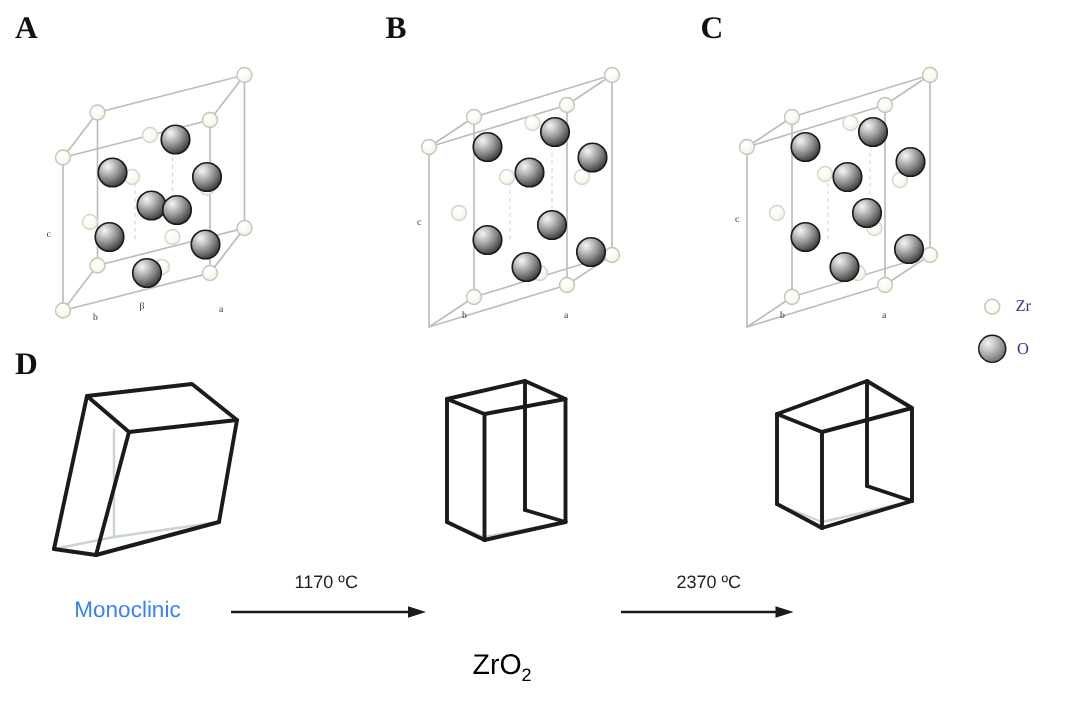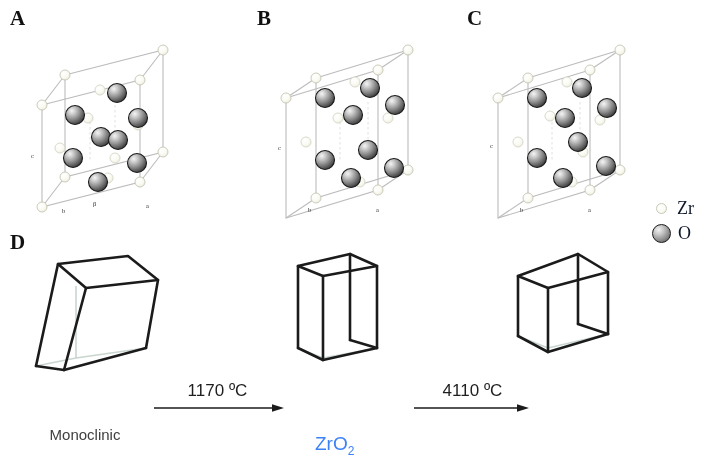--- a/index.html
+++ b/index.html
@@ -39,22 +39,22 @@
     width: 66px;
     height: 58px;
   }
   .legend-row {
     position: absolute;
     display: flex;
     align-items: center;
   }
   .legend-label {
     font-family: "Liberation Serif", serif;
-    font-size: 18px;
-    color: #0f172a;
+    font-size: 11px;
+    color: #4c1d95;
     margin-left: 10px;
   }
   .zr-dot {
     width: 11px;
     height: 11px;
     border-radius: 50%;
     border: 1px solid #c8c8b8;
     background: radial-gradient(circle at 36% 32%, #ffffff 0%, #fbfbf4 55%, #eeeee2 100%);
     box-sizing: border-box;
   }
@@ -66,38 +66,37 @@
     background: radial-gradient(circle at 33% 28%, #f2f2f2 0%, #c9c9c9 28%, #8f8f8f 62%, #4a4a4a 100%);
     box-sizing: border-box;
   }
   .transition-row {
     position: absolute;
   }
   .phase-label {
     position: absolute;
     font-family: "Liberation Sans", sans-serif;
     font-size: 15px;
-    color: #404040;
+    color: #3b82f6;
     text-align: center;
     white-space: nowrap;
-    margin-top: 28px;
   }
   .arrow-temp {
     position: absolute;
     font-family: "Liberation Sans", sans-serif;
-    font-size: 17px;
+    font-size: 12px;
     color: #1e1e1e;
     text-align: center;
     white-space: nowrap;
   }
   .formula {
     position: absolute;
     font-family: "Liberation Sans", sans-serif;
     font-size: 19px;
-    color: #3b82f6;
+    color: #000000;
     white-space: nowrap;
   }
   .formula sub {
     font-size: 12px;
   }
   svg { display: block; overflow: visible; }
 </style>
 </head>
 <body>
 
@@ -342,21 +341,21 @@
   <div class="phase-label" style="left:20px; top:398px; width:130px;">Monoclinic</div>
 
   <div class="arrow-temp" style="left:155px; top:381px; width:125px;">1170 ºC</div>
   <div class="transition-row" style="left:152px; top:400px; width:135px; height:16px;">
     <svg width="135" height="16" viewBox="0 0 135 16">
       <line x1="2" y1="8" x2="122" y2="8" stroke="#1b1b1b" stroke-width="1.6"></line>
       <polygon points="132,8 120,4.2 120,11.8" fill="#1b1b1b"></polygon>
     </svg>
   </div>
 
-  <div class="arrow-temp" style="left:410px; top:381px; width:125px;">4110 ºC</div>
+  <div class="arrow-temp" style="left:410px; top:381px; width:125px;">2370 ºC</div>
   <div class="transition-row" style="left:412px; top:400px; width:120px; height:16px;">
     <svg width="120" height="16" viewBox="0 0 120 16">
       <line x1="2" y1="8" x2="107" y2="8" stroke="#1b1b1b" stroke-width="1.6"></line>
       <polygon points="117,8 105,4.2 105,11.8" fill="#1b1b1b"></polygon>
     </svg>
   </div>
 
   <div class="formula" style="left:315px; top:433px;">
     <span>ZrO</span><sub>2</sub>
   </div>

